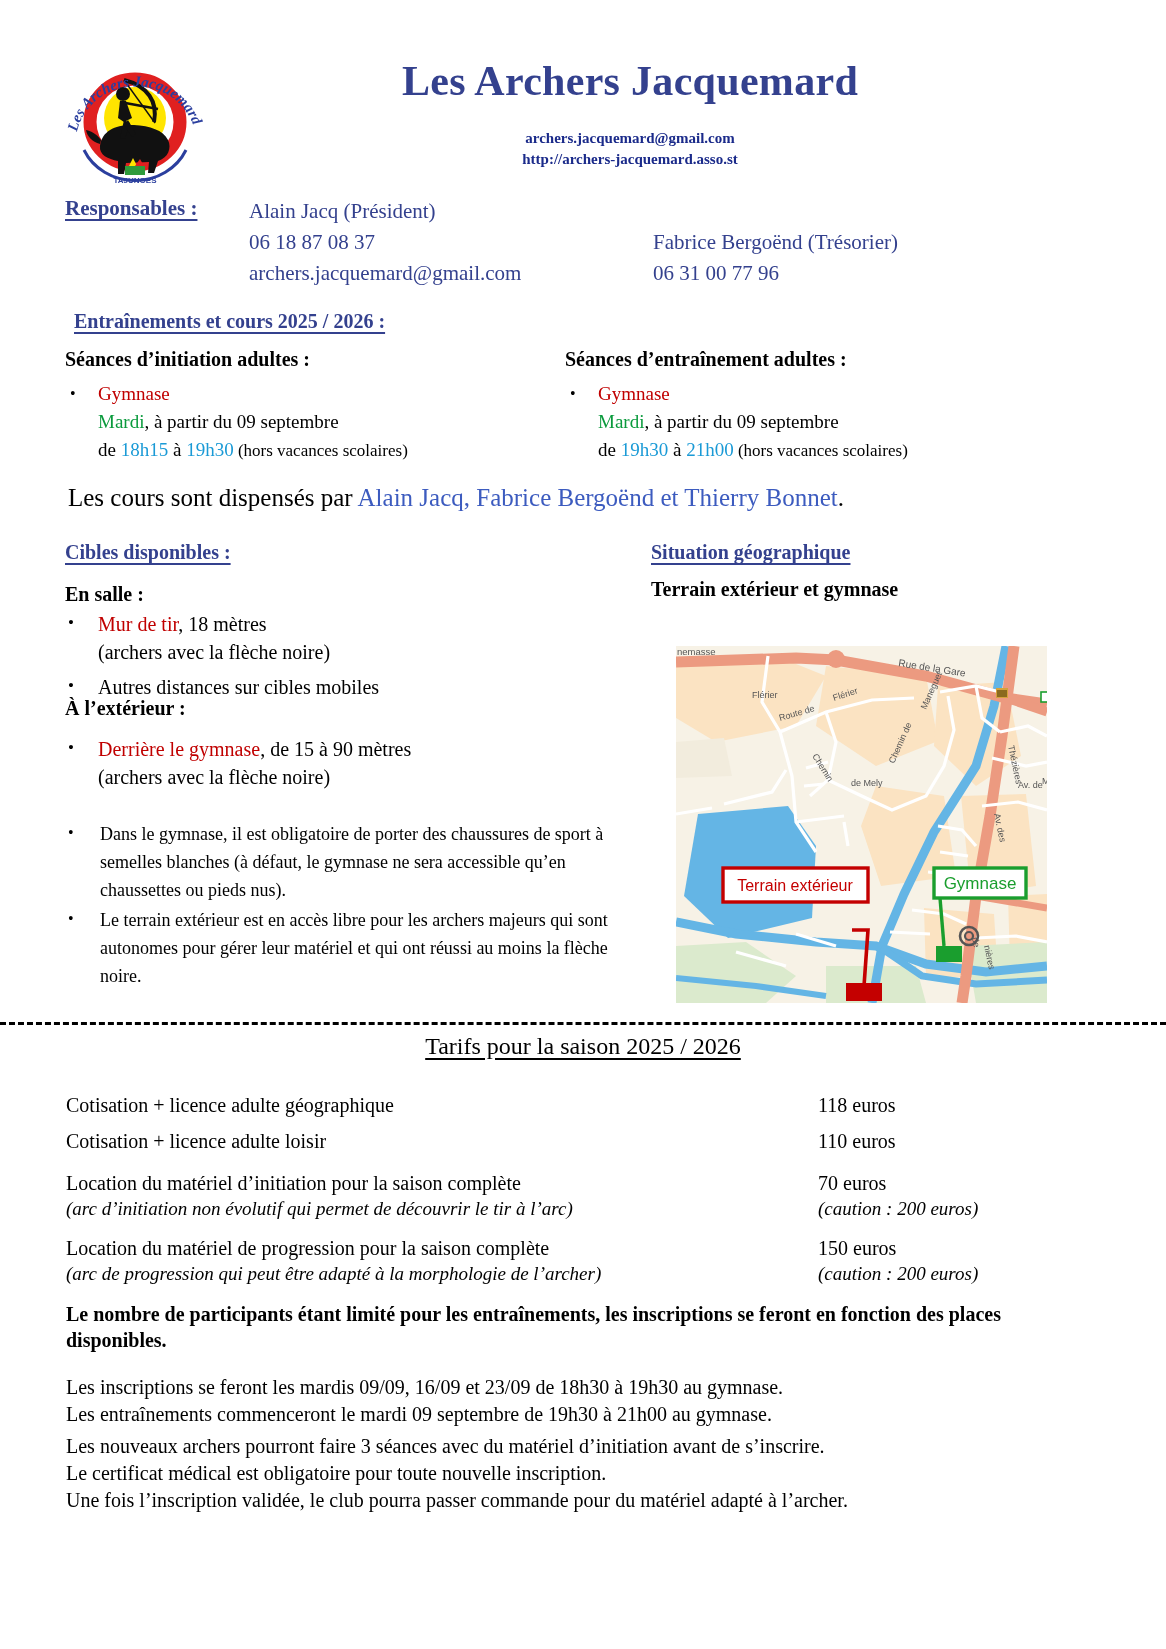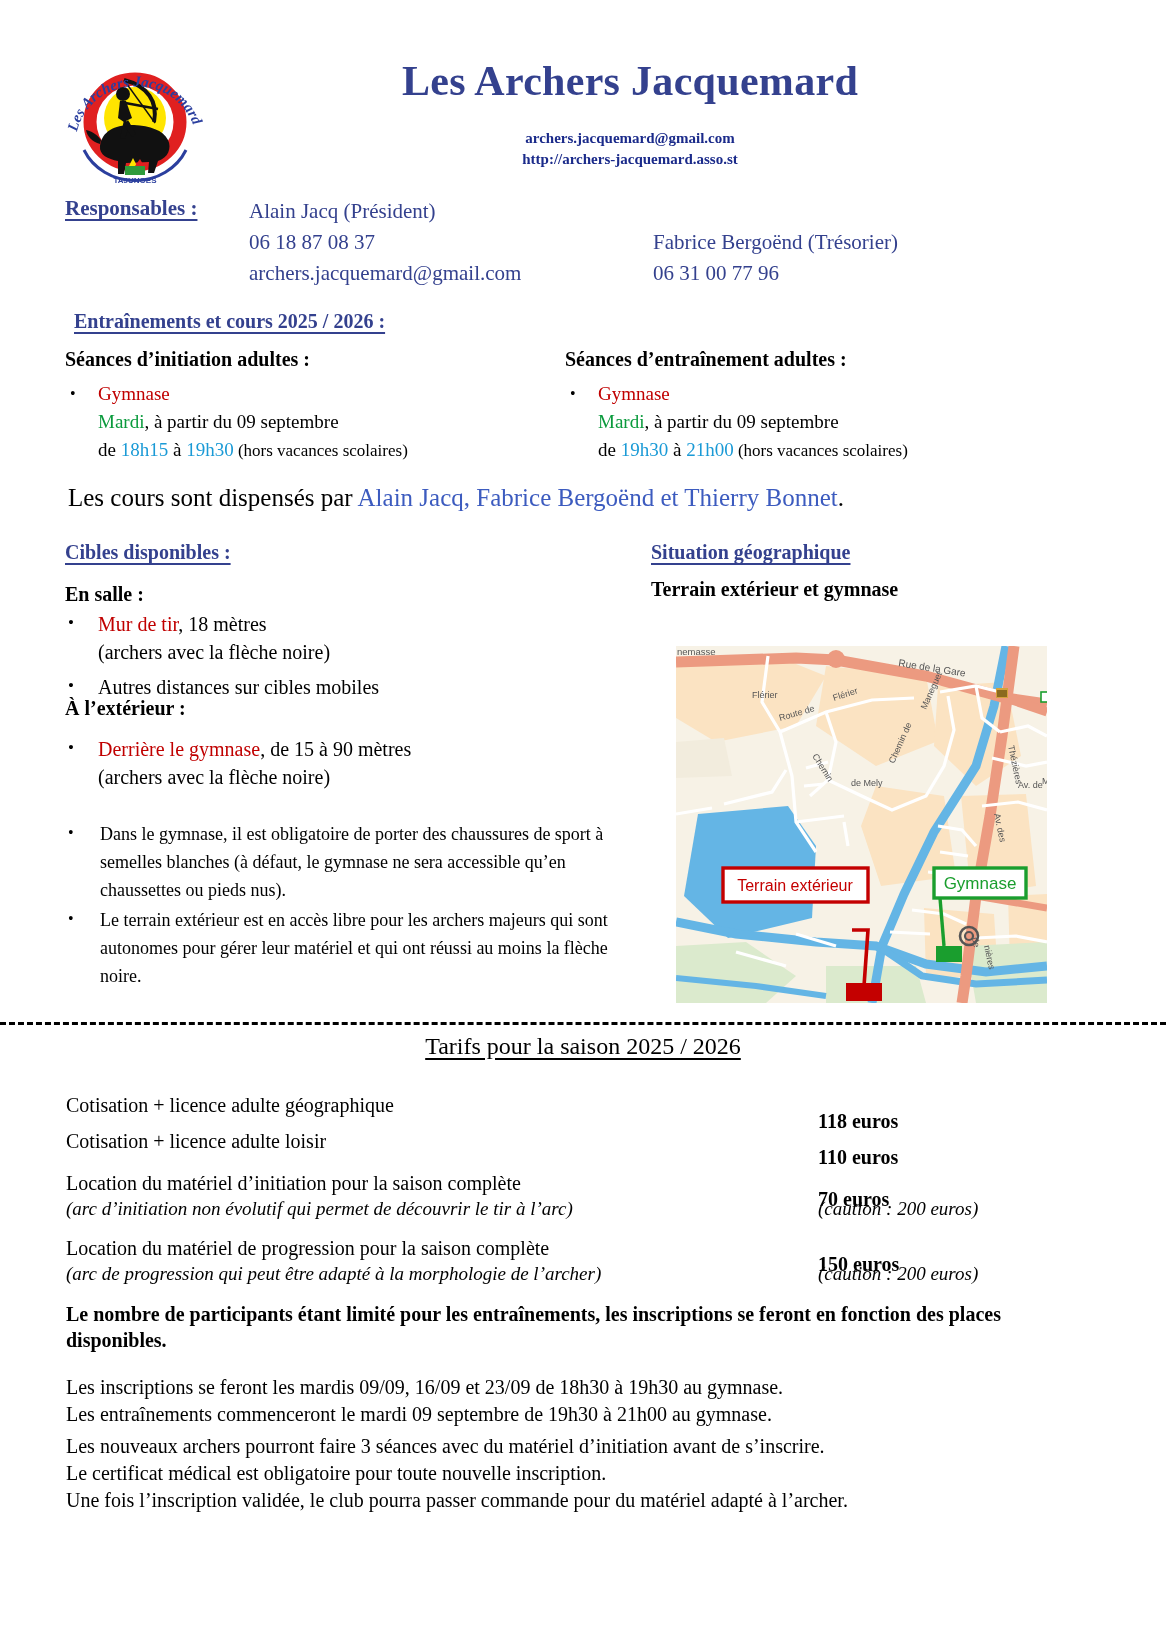--- a/index.html
+++ b/index.html
@@ -87,21 +87,21 @@
 
   
   #tarifs-title{
     position:absolute;left:0;top:1033px;width:1166px;text-align:center;
     font-size:24px;color:#000;
   }
   #tarifs-title span{text-decoration:underline;text-underline-offset:4px;}
 
   .tarif-row{position:absolute;left:66px;width:1010px;font-size:20px;color:#000;line-height:26px;}
   .tarif-row .lbl{position:absolute;left:0;top:0;}
-  .tarif-row .val{position:absolute;left:752px;top:16px;font-weight:bold;}
+  .tarif-row .val{position:absolute;left:752px;top:0;}
   .tarif-row .sub{position:absolute;left:0;top:26px;font-style:italic;font-size:19px;}
   .tarif-row .subval{position:absolute;left:752px;top:26px;font-style:italic;font-size:19px;}
 
   #t0{top:1092px;}
   #t1{top:1128px;}
   #t2{top:1170px;}
   #t3{top:1235px;}
 
   #note-bold{
     position:absolute;left:66px;top:1301px;width:1010px;

